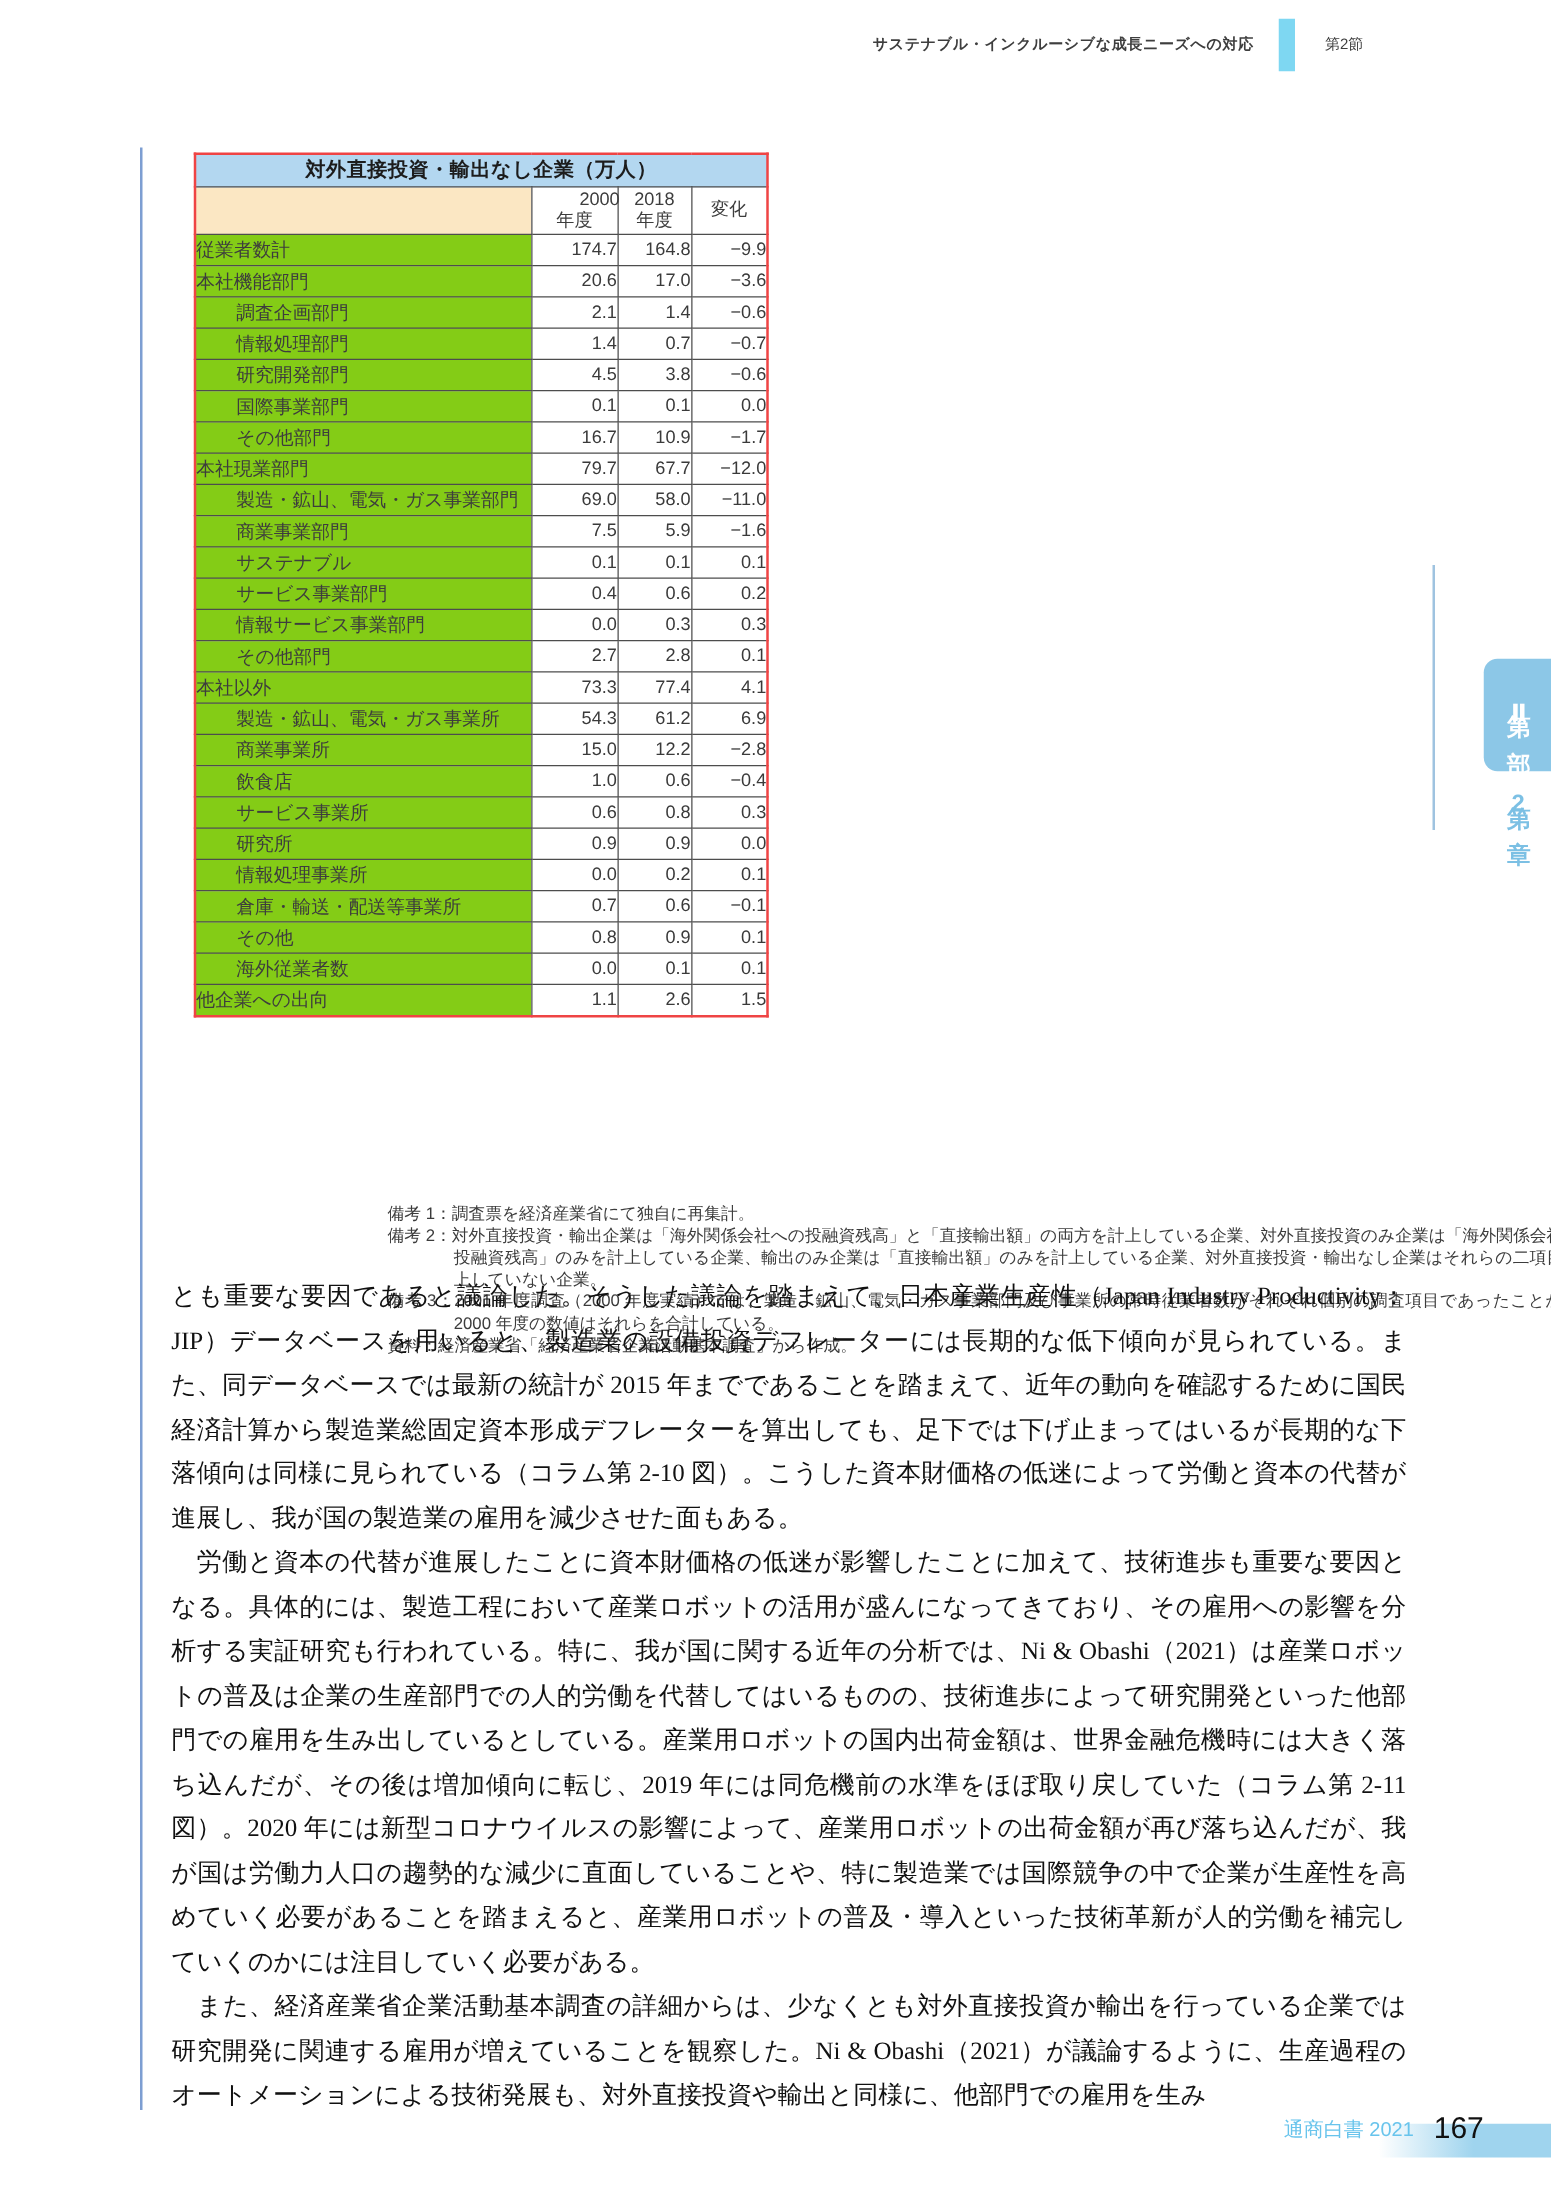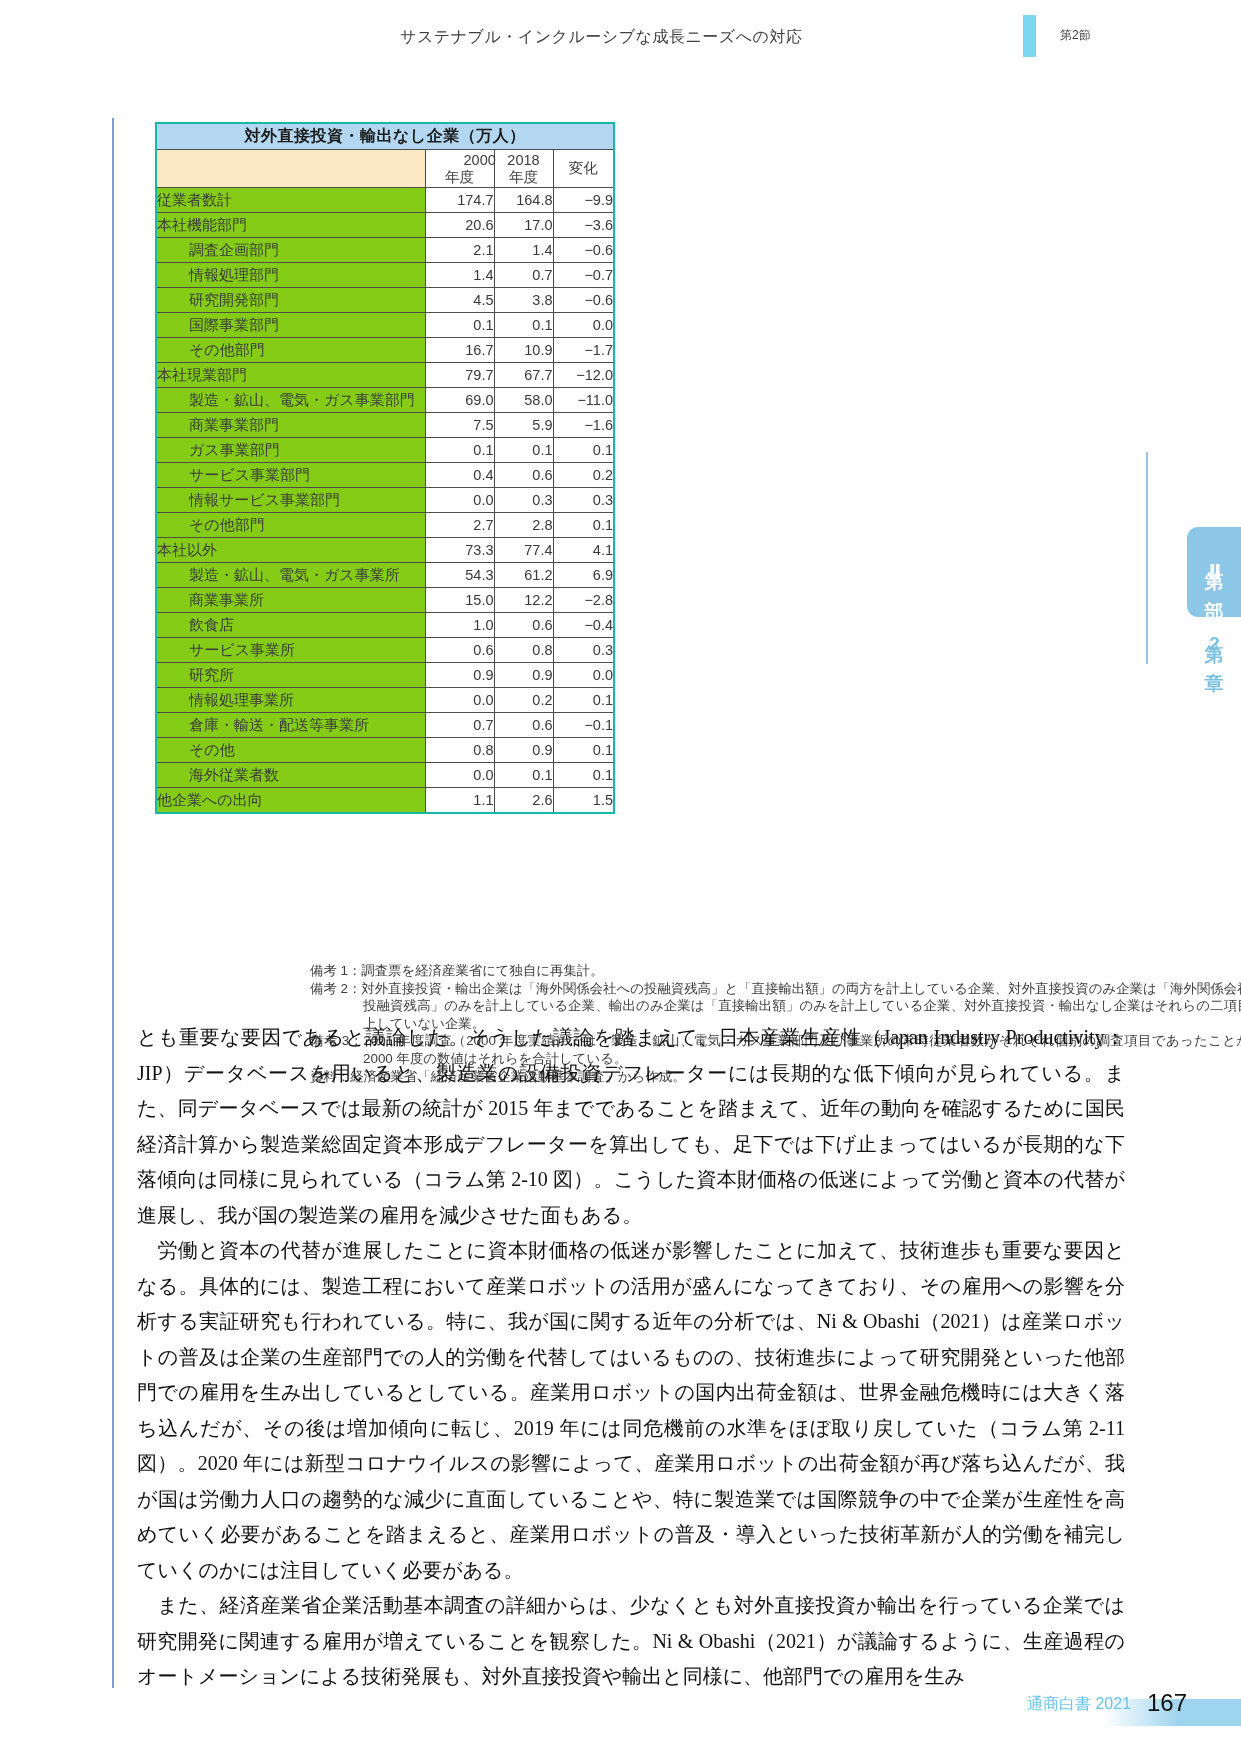--- a/index.html
+++ b/index.html
@@ -1,21 +1,21 @@
 <!DOCTYPE html>
 <html lang="ja"><head>
 <meta charset="utf-8">
 <style>
   html,body{margin:0;padding:0;background:#fff;}
   .page{position:relative;width:1241px;height:1754px;background:#ffffff;overflow:hidden;
         font-family:"Liberation Sans","DejaVu Sans",sans-serif;color:#3c3c3c;}
 
   
-  .running-title{position:absolute;top:27px;left:400px;width:603px;
-                 font-size:16px;color:#3e3e3e;letter-spacing:.5px;}
+  .running-title{position:absolute;top:27px;left:400px;width:603px;text-align:right;
+                 font-size:12px;color:#3e3e3e;letter-spacing:.5px;font-weight:bold;}
   .section-bar{position:absolute;top:15px;left:1023px;width:13px;height:42px;background:#7ed7f2;}
   .section-badge{position:absolute;top:27px;left:1060px;font-size:12px;color:#3e3e3e;}
 
   
   .left-rule{position:absolute;left:112px;top:118px;width:2px;height:1570px;background:#7d9ed2;}
   
   .right-rule{position:absolute;left:1146px;top:452px;width:2px;height:212px;background:#9fc3e0;}
 
   
   .table-wrap{position:absolute;left:155px;top:122px;}
@@ -25,21 +25,21 @@
   td.t-title{height:25px;background:#b3d7f0;text-align:center;font-weight:bold;
              font-size:16px;color:#1c1c1c;letter-spacing:.5px;}
   td.corner{background:#fbe7c3;}
   td.col-h{height:37px;background:#ffffff;text-align:center;font-size:14.5px;
            color:#3d3d3d;line-height:17px;}
   td.lbl{height:24px;background:#84cc16;font-size:15px;color:#3d3d3d;
          padding-left:6px;white-space:nowrap;}
   td.lbl.ind{padding-left:32px;}
   td.num{height:24px;background:#ffffff;font-size:14.5px;color:#3a3a3a;
          text-align:right;padding-right:5px;font-family:"Liberation Sans","DejaVu Sans",sans-serif;}
-  table.data{border:2px solid #14b8a6;}
+  table.data{border:2px solid #ef4444;}
 
   
   .notes{position:absolute;left:155px;top:840px;width:968px;font-size:13.4px;
          line-height:17.6px;color:#3c3c3c;}
   .note{padding-left:53px;text-indent:-53px;text-align:justify;}
 
   
   .body-text{position:absolute;left:137px;top:1020px;width:988px;
              font-family:"Liberation Serif","DejaVu Serif",serif;
              font-size:20px;line-height:35.5px;color:#111;text-align:justify;}
@@ -155,21 +155,21 @@
             <td class="num">58.0</td>
             <td class="num">−11.0</td>
           </tr>
           <tr>
             <td class="lbl ind">商業事業部門</td>
             <td class="num">7.5</td>
             <td class="num">5.9</td>
             <td class="num">−1.6</td>
           </tr>
           <tr>
-            <td class="lbl ind">ガス事業部門</td>
+            <td class="lbl ind">サステナブル</td>
             <td class="num">0.1</td>
             <td class="num">0.1</td>
             <td class="num">0.1</td>
           </tr>
           <tr>
             <td class="lbl ind">サービス事業部門</td>
             <td class="num">0.4</td>
             <td class="num">0.6</td>
             <td class="num">0.2</td>
           </tr>

